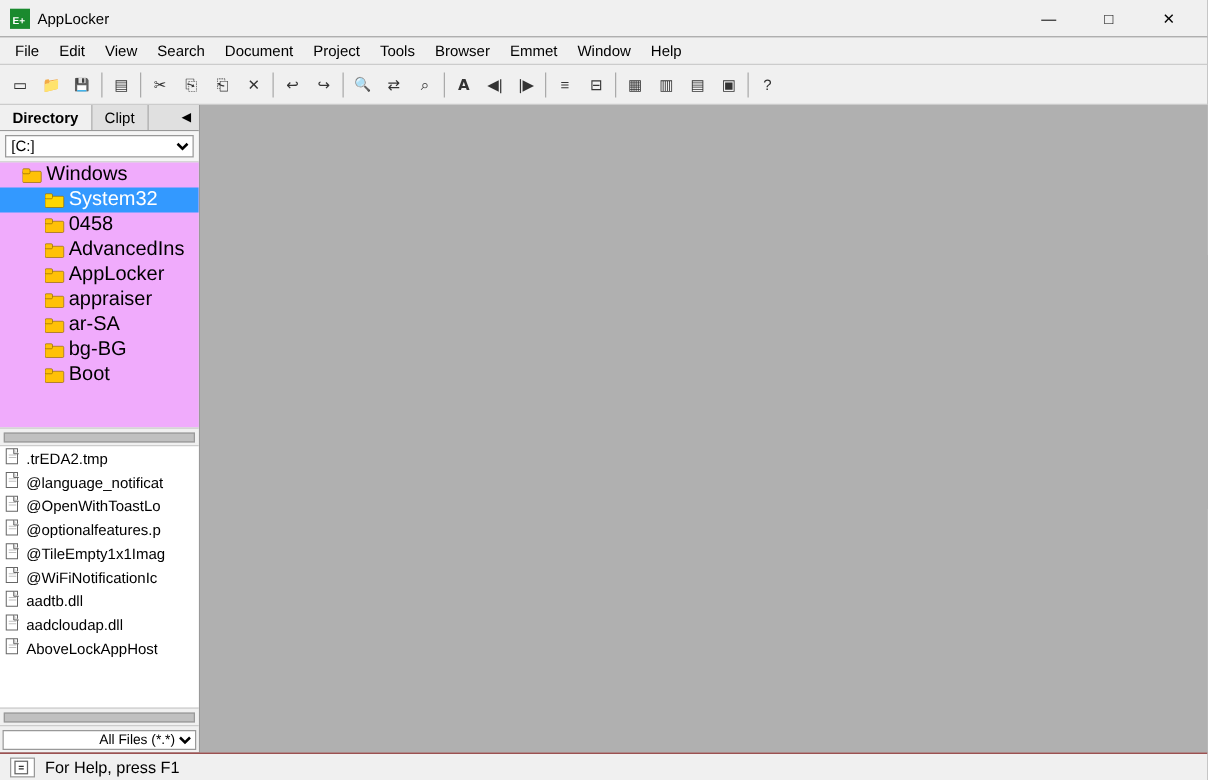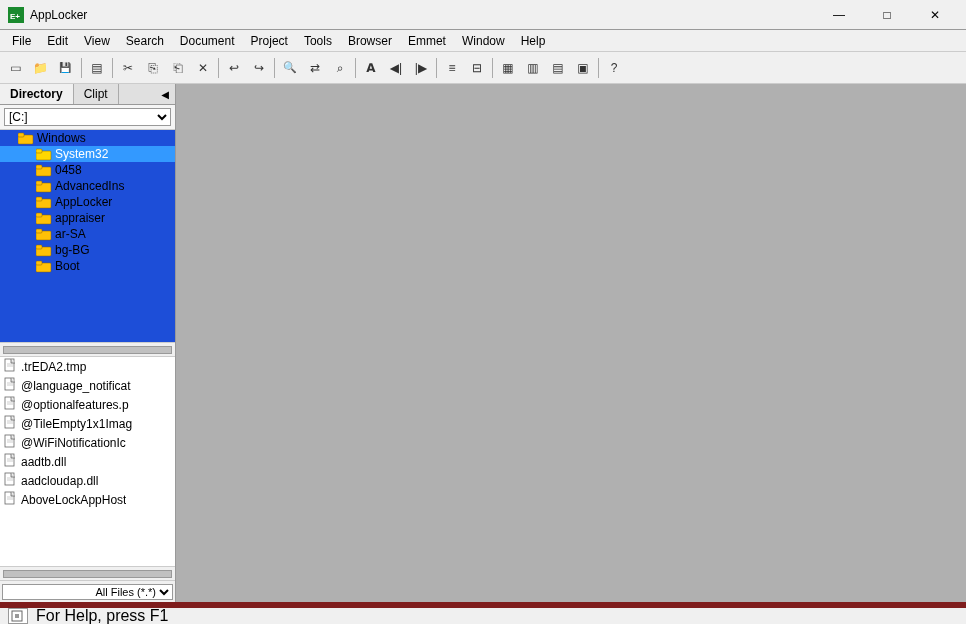--- a/index.html
+++ b/index.html
@@ -104,21 +104,21 @@
 
     
     #main {
       display: flex;
       flex: 1;
       overflow: hidden;
     }
 
     
     #left-panel {
-      width: 176px;
+      width: 160px;
       display: flex;
       flex-direction: column;
       background: #f0f0f0;
       border-right: 1px solid #999;
       flex-shrink: 0;
     }
 
     
     #panel-tabs {
       display: flex;
@@ -158,22 +158,22 @@
       font-size: 12px;
       border: 1px solid #999;
       background: white;
     }
 
     
     #file-tree {
       flex: 1;
       overflow-y: scroll;
       overflow-x: hidden;
-      background: #1d4ed8;
-      font-size: 12px;
+      background: #f0abfc;
+      font-size: 16px;
     }
     .tree-item {
       display: flex;
       align-items: center;
       padding: 1px 2px;
       cursor: pointer;
       white-space: nowrap;
       overflow: hidden;
     }
     .tree-item.selected { background: #3399ff; color: white; }
@@ -243,25 +243,25 @@
     #editor-area {
       flex: 1;
       background: #b0b0b0;
       position: relative;
     }
 
     
     #status-bar {
       height: 22px;
       background: #f0f0f0;
-      border-top: 6px solid #7f1d1d;
+      border-top: 1px solid #7f1d1d;
       display: flex;
       align-items: center;
       padding: 0 8px;
-      font-size: 16px;
+      font-size: 13px;
       flex-shrink: 0;
     }
     #status-bar .new-file-btn {
       width: 20px;
       height: 16px;
       border: 1px solid #999;
       background: white;
       display: flex;
       align-items: center;
       justify-content: center;
@@ -447,20 +447,29 @@
   </svg></span>
           <span style="overflow: hidden; text-overflow: ellipsis; white-space: nowrap;">@language_notificat</span>
         </div>
         <div class="file-item">
           <span style="margin-right: 3px;"><svg width="14" height="14" viewBox="0 0 14 14">
     <rect x="1" y="1" width="9" height="12" fill="white" stroke="#666" stroke-width="0.8"></rect>
     <polyline points="7,1 7,5 11,5" fill="#e0e0e0" stroke="#666" stroke-width="0.8"></polyline>
     <line x1="3" y1="6" x2="9" y2="6" stroke="#999" stroke-width="0.5"></line>
     <line x1="3" y1="8" x2="9" y2="8" stroke="#999" stroke-width="0.5"></line>
   </svg></span>
+          <span style="overflow: hidden; text-overflow: ellipsis; white-space: nowrap;">@OpenWithToastLo</span>
+        </div>
+        <div class="file-item">
+          <span style="margin-right: 3px;"><svg width="14" height="14" viewBox="0 0 14 14">
+    <rect x="1" y="1" width="9" height="12" fill="white" stroke="#666" stroke-width="0.8"></rect>
+    <polyline points="7,1 7,5 11,5" fill="#e0e0e0" stroke="#666" stroke-width="0.8"></polyline>
+    <line x1="3" y1="6" x2="9" y2="6" stroke="#999" stroke-width="0.5"></line>
+    <line x1="3" y1="8" x2="9" y2="8" stroke="#999" stroke-width="0.5"></line>
+  </svg></span>
           <span style="overflow: hidden; text-overflow: ellipsis; white-space: nowrap;">@optionalfeatures.p</span>
         </div>
         <div class="file-item">
           <span style="margin-right: 3px;"><svg width="14" height="14" viewBox="0 0 14 14">
     <rect x="1" y="1" width="9" height="12" fill="white" stroke="#666" stroke-width="0.8"></rect>
     <polyline points="7,1 7,5 11,5" fill="#e0e0e0" stroke="#666" stroke-width="0.8"></polyline>
     <line x1="3" y1="6" x2="9" y2="6" stroke="#999" stroke-width="0.5"></line>
     <line x1="3" y1="8" x2="9" y2="8" stroke="#999" stroke-width="0.5"></line>
   </svg></span>
           <span style="overflow: hidden; text-overflow: ellipsis; white-space: nowrap;">@TileEmpty1x1Imag</span>

